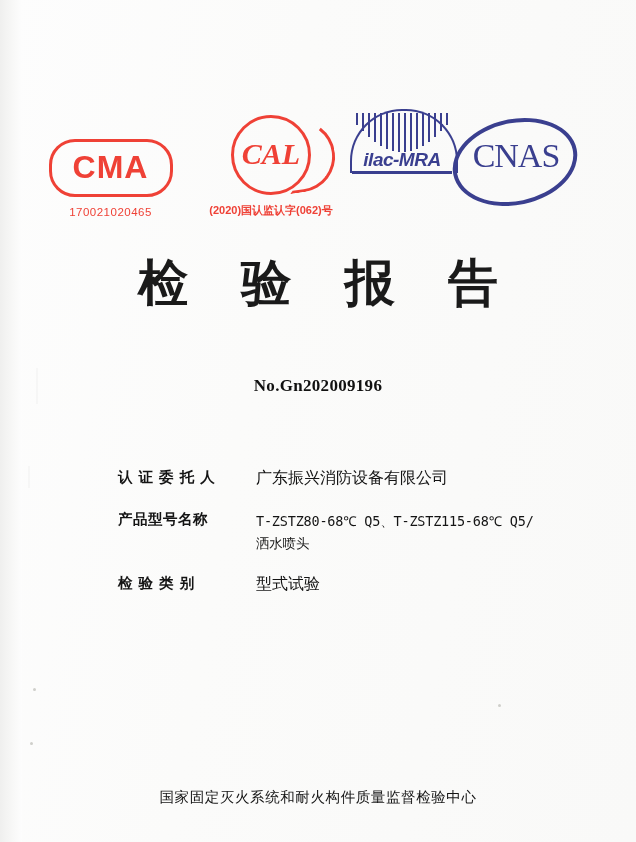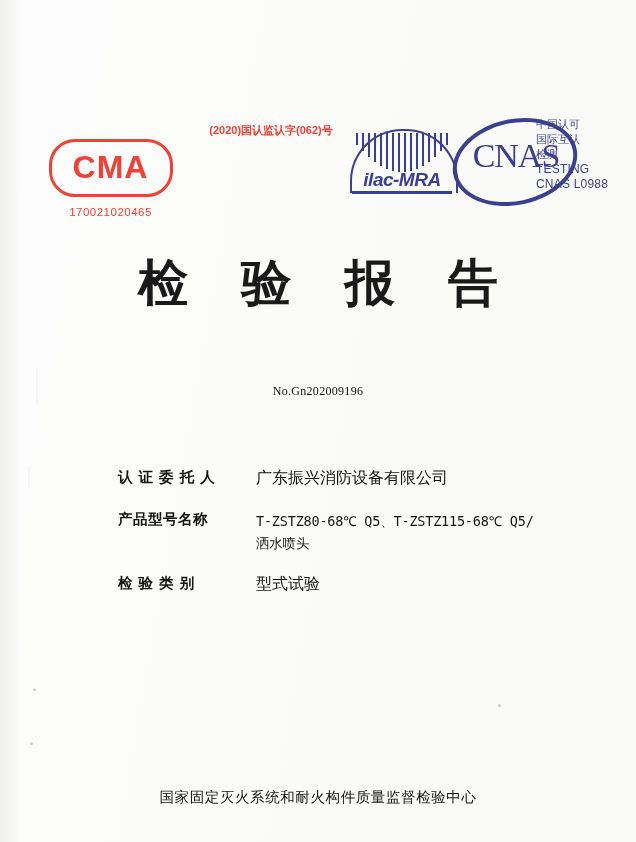--- a/index.html
+++ b/index.html
@@ -129,21 +129,21 @@
     font-size: 11px;
     color: #ef4136;
     font-weight: bold;
     letter-spacing: 0;
   }
 
   
   .ilac {
     position: absolute;
     left: 346px;
-    top: 24px;
+    top: 4px;
     width: 112px;
     height: 82px;
   }
   .ilac-arc {
     position: absolute;
     left: 4px;
     top: 0px;
     width: 104px;
     height: 62px;
     border: 2px solid #3a3f8f;
@@ -242,27 +242,27 @@
     font-weight: bold;
     font-size: 50px;
     letter-spacing: 18px;
     text-indent: 18px;
     color: #1a1a1a;
   }
 
   
   .report-no {
     position: absolute;
-    top: 384px;
+    top: 376px;
     left: 0;
     width: 636px;
     text-align: center;
     font-family: "Liberation Serif", serif;
-    font-weight: normal;
-    font-size: 12px;
+    font-weight: bold;
+    font-size: 17px;
     color: #111;
     letter-spacing: 0.3px;
   }
 
   
   .fields {
     position: absolute;
     top: 468px;
     left: 118px;
     width: 420px;
@@ -323,20 +323,26 @@
   <div class="marks">
 
     <div class="cma">
       <div class="cma-ring">
         <div class="cma-letters">CMA</div>
       </div>
       <div class="cma-code">170021020465</div>
     </div>
 
     <div class="cal">
+      <div style="position:relative; width:100px; margin:0 auto;">
+        <div class="cal-circle">
+          <div class="cal-text">CAL</div>
+        </div>
+        <div class="cal-swoosh"></div>
+      </div>
       <div class="cal-code">(2020)国认监认字(062)号</div>
     </div>
 
     <div class="ilac">
       <div class="ilac-arc"></div>
       <div class="ilac-lines">
         <i style="left:2px;  height:12px;"></i>
         <i style="left:8px;  height:18px;"></i>
         <i style="left:14px; height:24px;"></i>
         <i style="left:20px; height:29px;"></i>
@@ -353,27 +359,20 @@
         <i style="left:86px; height:18px;"></i>
         <i style="left:92px; height:12px;"></i>
       </div>
       <div class="ilac-word">ilac-MRA</div>
       <div class="ilac-bar"></div>
     </div>
 
     <div class="cnas">
       <div class="cnas-oval"></div>
       <div class="cnas-word">CNAS</div>
-      <div class="cnas-text">
-        <div>中国认可</div>
-        <div>国际互认</div>
-        <div>检测</div>
-        <div class="en">TESTING</div>
-        <div class="en">CNAS L0988</div>
-      </div>
     </div>
 
   </div>
 
   <div class="title">检 验 报 告</div>
 
   <div class="report-no">No.Gn202009196</div>
 
   <div class="fields">
 

